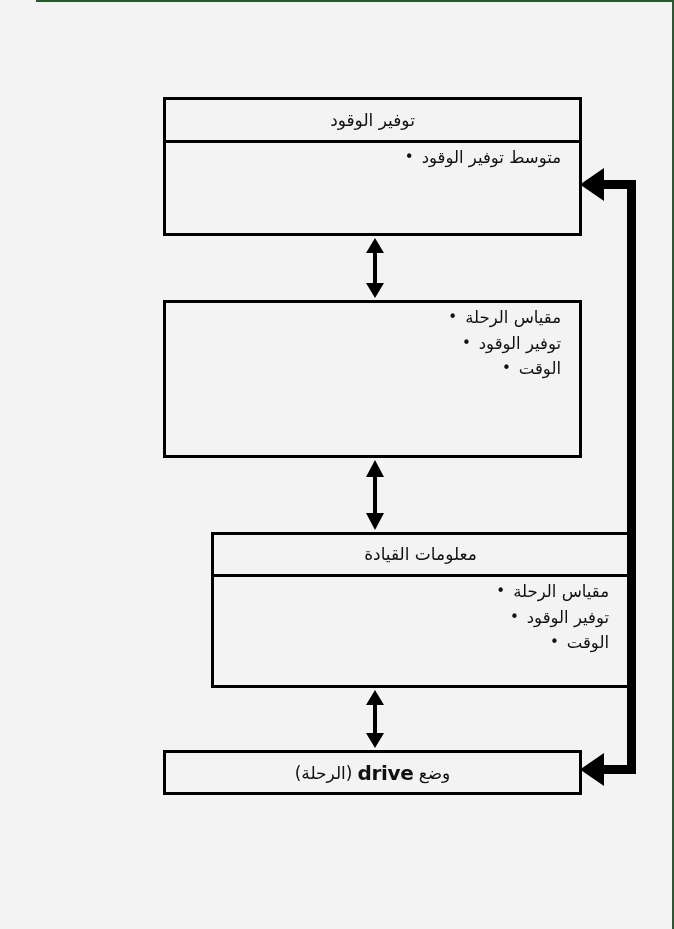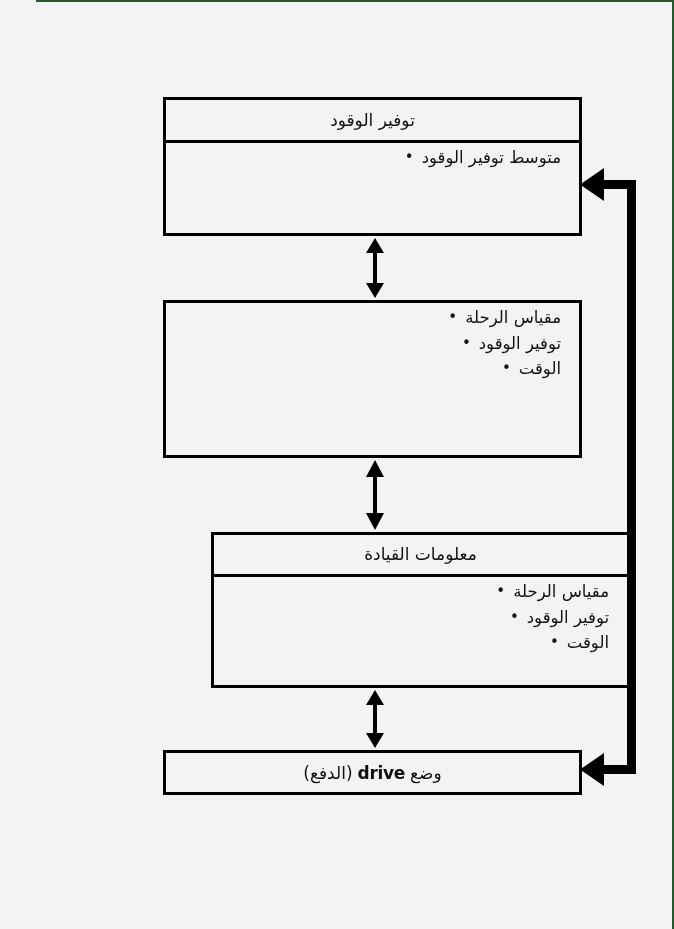--- a/index.html
+++ b/index.html
@@ -78,21 +78,21 @@
     display: flex;
     align-items: center;
     justify-content: center;
     font-size: 17px;
     color: #111;
     height: 100%;
     box-sizing: border-box;
   }
   .drive-word {
     font-weight: bold;
-    font-size: 17px;
+    font-size: 20px;
     margin: 0 5px;
     letter-spacing: -0.3px;
   }
 
   
   #box-fuel-saving   { left: 127px; top: 95px;  width: 419px; height: 139px; }
   #box-fuel-saving .node-header { height: 43px; }
   #box-fuel-saving .node-body   { height: 93px; }
 
   #box-collected-info { left: 127px; top: 298px; width: 419px; height: 158px; }
@@ -190,21 +190,21 @@
   <div class="double-arrow" id="arrow-driving-drivemode">
     <svg width="22" height="58" viewBox="0 0 22 58" xmlns="http://www.w3.org/2000/svg" aria-hidden="true">
       <polygon points="11,0 20,15 13,15 13,43 20,43 11,58 2,43 9,43 9,15 2,15" fill="#000"></polygon>
     </svg>
   </div>
 
   <div class="node-box" id="box-drive-mode">
     <div class="node-single">
       <span>وضع</span>
         <span class="drive-word">drive</span>
-        <span>(الدفع)</span>
+        <span>(الرحلة)</span>
     </div>
   </div>
 
   <div id="feedback-loop">
     <svg width="80" height="630" viewBox="0 0 80 630" xmlns="http://www.w3.org/2000/svg" aria-hidden="true">
 
       <rect x="51" y="18" width="9" height="594" fill="#000"></rect>
 
       <rect x="24" y="18" width="32" height="9" fill="#000"></rect>
 

